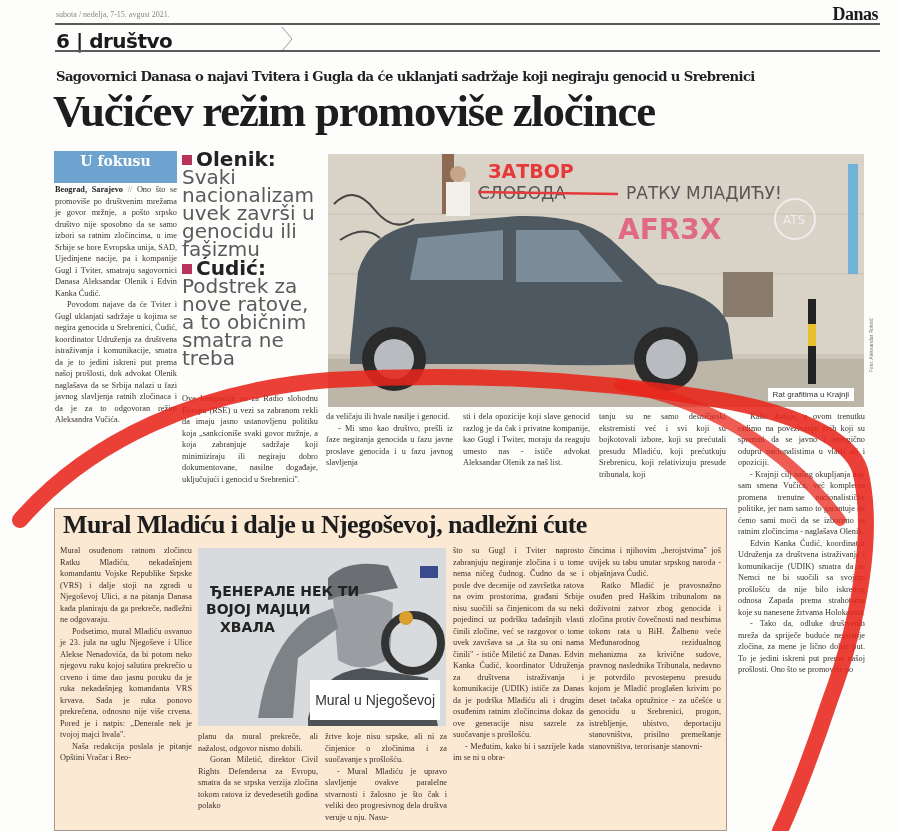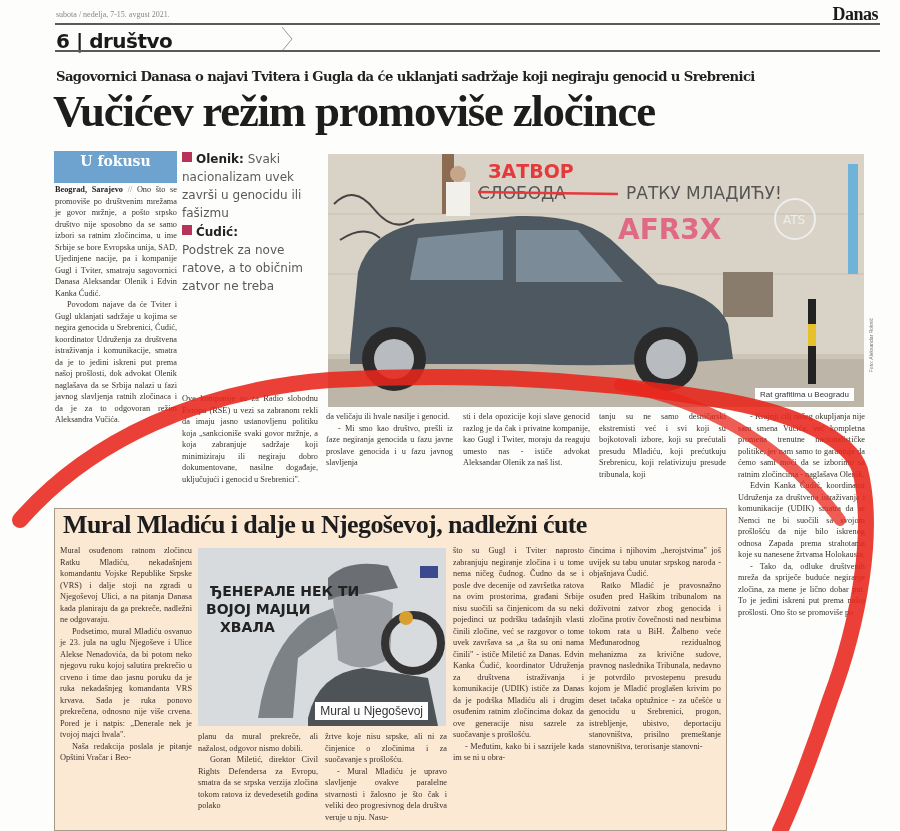--- a/index.html
+++ b/index.html
@@ -16,33 +16,33 @@
   .kicker { position: absolute; left: 56px; top: 69px; font-size: 13.2px; font-weight: bold; color: #222; font-family: "DejaVu Serif", serif; letter-spacing: -0.6px; white-space: nowrap; }
   .headline { position: absolute; left: 53px; top: 86px; font-size: 44px; font-weight: bold; color: #1d1d1d; font-family: "Liberation Serif", serif; letter-spacing: -1.2px; white-space: nowrap; transform: scaleX(1.02); transform-origin: left; }
 
   .focus-box { position: absolute; left: 54px; top: 151px; width: 123px; height: 32px; background: #6ea3cf; color: #fff; font-weight: bold; font-size: 14px; text-align: center; line-height: 20px; font-family: "DejaVu Serif", serif; }
   .col { position: absolute; font-size: 8.3px; line-height: 11.5px; color: #3a322c; text-align: justify; font-family: "Liberation Serif", serif; }
   .col p { text-indent: 12px; }
   .col p.noindent { text-indent: 0; }
   .col .dateline { font-weight: bold; color: #222; }
   .col .sep { color: #999; }
 
-  .quote { position: absolute; left: 182px; top: 150px; width: 140px; font-family: "DejaVu Sans", sans-serif; font-size: 12px; line-height: 18px; color: #5a5a5a; }
+  .quote { position: absolute; left: 182px; top: 150px; width: 140px; font-family: "DejaVu Sans", sans-serif; font-size: 20px; line-height: 18px; color: #5a5a5a; }
   .quote .item { margin-bottom: 1px; }
   .quote .bullet { display: inline-block; width: 10px; height: 10px; background: #b8335a; margin-right: 4px; vertical-align: 1px; }
   .quote .name { font-weight: bold; color: #222; }
 
   .photo-car { position: absolute; left: 328px; top: 154px; width: 536px; height: 253px; overflow: hidden; background: #5eead4; }
   .photo-caption { position: absolute; right: 10px; bottom: 6px; background: #fff; font-size: 8px; padding: 2px 5px; font-family: "Liberation Sans", sans-serif; color: #333; }
   .photo-credit { position: absolute; left: 868px; top: 318px; font-size: 5px; color: #777; writing-mode: vertical-rl; transform: rotate(180deg); font-family: "Liberation Sans", sans-serif; }
 
   .box-mural { position: absolute; left: 54px; top: 508px; width: 673px; height: 323px; background: #fbe9d4; border: 1px solid #a79a8a; }
   .box-title { position: absolute; left: 63px; top: 510px; font-size: 26px; font-weight: bold; color: #1d1d1d; font-family: "Liberation Serif", serif; letter-spacing: -0.6px; white-space: nowrap; }
   .photo-mural { position: absolute; left: 198px; top: 548px; width: 248px; height: 178px; background: #c4b5fd; overflow: hidden; }
-  .photo-mural .cap { position: absolute; right: 18px; bottom: 6px; background: #fff; font-size: 12px; padding: 2px 5px; font-family: "Liberation Sans", sans-serif; color: #333; }
+  .photo-mural .cap { position: absolute; right: 6px; bottom: 6px; background: #fff; font-size: 14px; padding: 12px 5px; font-family: "Liberation Sans", sans-serif; color: #333; }
 
   .annotation-stroke { position: absolute; left: 0; top: 0; width: 900px; height: 831px; pointer-events: none; }
 </style>
 </head>
 <body>
 
 <div class="masthead-date">subota / nedelja, 7-15. avgust 2021.</div>
 <div class="masthead-brand">Danas</div>
 <div class="rule-top"></div>
 <div class="section-label">6 | društvo</div>
@@ -58,21 +58,21 @@
 <div class="col" style="left:55px; top:184px; width:122px;">
   <p class="noindent"><span class="dateline">Beograd, Sarajevo</span> <span class="sep">//</span> <span>Ono što se promoviše po društvenim mrežama je govor mržnje, a pošto srpsko društvo nije sposobno da se samo izbori sa ratnim zločincima, u ime Srbije se bore Evropska unija, SAD, Ujedinjene nacije, pa i kompanije Gugl i Tviter, smatraju sagovornici Danasa Aleksandar Olenik i Edvin Kanka Ćudić.</span></p>
   <p>Povodom najave da će Tviter i Gugl uklanjati sadržaje u kojima se negira genocida u Srebrenici, Ćudić, koordinator Udruženja za društvena istraživanja i komunikacije, smatra da je to jedini iskreni put prema našoj prošlosti, dok advokat Olenik naglašava da se Srbija nalazi u fazi javnog slavljenja ratnih zločinaca i da je za to odgovoran režim Aleksandra Vučića.</p>
 </div>
 
 <div class="quote">
   <div class="item">
     <span class="bullet"></span><span class="name">Olenik:</span> <span>Svaki nacionalizam uvek završi u genocidu ili fašizmu</span>
   </div>
   <div class="item">
-    <span class="bullet"></span><span class="name">Ćudić:</span><br><span>Podstrek za nove ratove, a to običnim zatvor ne treba</span>
+    <span class="bullet"></span><span class="name">Ćudić:</span><br><span>Podstrek za nove ratove, a to običnim smatra ne treba</span>
   </div>
 </div>
 
 <div class="col" style="left:182px; top:393px; width:136px;">
   <p class="noindent">Ove kompanije su za Radio slobodnu Evropu (RSE) u vezi sa zabranom rekli da imaju jasno ustanovljenu politiku koja „sankcioniše svaki govor mržnje, a koja zabranjuje sadržaje koji minimiziraju ili negiraju dobro dokumentovane, nasilne događaje, uključujući i genocid u Srebrenici".</p>
 </div>
 
 <div class="photo-car">
   <svg width="536" height="253" viewBox="0 0 536 253">
     <rect width="536" height="253" fill="#cdc6b8"></rect>
@@ -97,35 +97,36 @@
     <rect x="480" y="145" width="8" height="85" fill="#222"></rect>
     <rect x="480" y="170" width="8" height="22" fill="#e6c12c"></rect>
     <path d="M22,200 L30,118 Q42,78 88,70 L190,62 Q260,60 290,92 L330,130 Q388,140 400,170 L405,205 Q300,214 200,210 L22,210 Z" fill="#4d5861"></path>
     <path d="M90,84 L175,76 L175,126 L82,126 Z" fill="#7b8b97"></path>
     <path d="M188,76 L250,76 L295,128 L188,128 Z" fill="#7b8b97"></path>
     <circle cx="66" cy="205" r="32" fill="#2b2b2b"></circle>
     <circle cx="66" cy="205" r="20" fill="#b8bcc0"></circle>
     <circle cx="338" cy="205" r="32" fill="#2b2b2b"></circle>
     <circle cx="338" cy="205" r="20" fill="#b8bcc0"></circle>
   </svg>
-  <div class="photo-caption">Rat grafitima u Beogradu</div>
+  <div class="photo-caption">Rat grafitima u Krajnji</div>
 </div>
 <div class="photo-credit">Foto: Aleksandar Roknić</div>
 
 <div class="col" style="left:326px; top:411px; width:127px;">
   <p class="noindent">da veličaju ili hvale nasilje i genocid.</p>
   <p>- Mi smo kao društvo, prešli iz faze negiranja genocida u fazu javne proslave genocida i u fazu javnog slavljenja</p>
 </div>
 <div class="col" style="left:463px; top:411px; width:127px;">
   <p class="noindent">sti i dela opozicije koji slave genocid razlog je da čak i privatne kompanije, kao Gugl i Twiter, moraju da reaguju umesto nas - ističe advokat Aleksandar Olenik za naš list.</p>
 </div>
 <div class="col" style="left:599px; top:411px; width:127px;">
   <p class="noindent">tanju su ne samo desničarski ekstremisti već i svi koji su bojkotovali izbore, koji su prećutali presudu Mladiću, koji prećutkuju Srebrenicu, koji relativizuju presude tribunala, koji</p>
 </div>
 <div class="col" style="left:738px; top:411px; width:127px;">
+  <p>Kako dodaje, u ovom trenutku radimo na povezivanju svih koji su spremni da se javno i energično odupru nacionalistima u vlasti ali i opoziciji.</p>
   <p>- Krajnji cilj našeg okupljanja nije sam smena Vučića, već kompletna promena trenutne nacionalističke politike, jer nam samo to garantuje da ćemo sami moći da se izborimo sa ratnim zločincima - naglašava Olenik.</p>
   <p>Edvin Kanka Ćudić, koordinator Udruženja za društvena istraživanja i komunikacije (UDIK) smatra da se Nemci ne bi suočili sa svojom prošlošću da nije bilo iskrenog odnosa Zapada prema strahotama koje su nanesene žrtvama Holokausta.</p>
   <p>- Tako da, odluke društvenih mreža da spriječe buduće negiranje zločina, za mene je lično dobar put. To je jedini iskreni put prema našoj prošlosti. Ono što se promoviše po</p>
 </div>
 
 <div class="box-mural"></div>
 <div class="box-title">Mural Mladiću i dalje u Njegoševoj, nadležni ćute</div>
 
 <div class="col" style="left:60px; top:545px; width:132px;">
   <p class="noindent">Mural osuđenom ratnom zločincu Ratku Mladiću, nekadašnjem komandantu Vojske Republike Srpske (VRS) i dalje stoji na zgradi u Njegoševoj Ulici, a na pitanja Danasa kada planiraju da ga prekreče, nadležni ne odgovaraju.</p>

